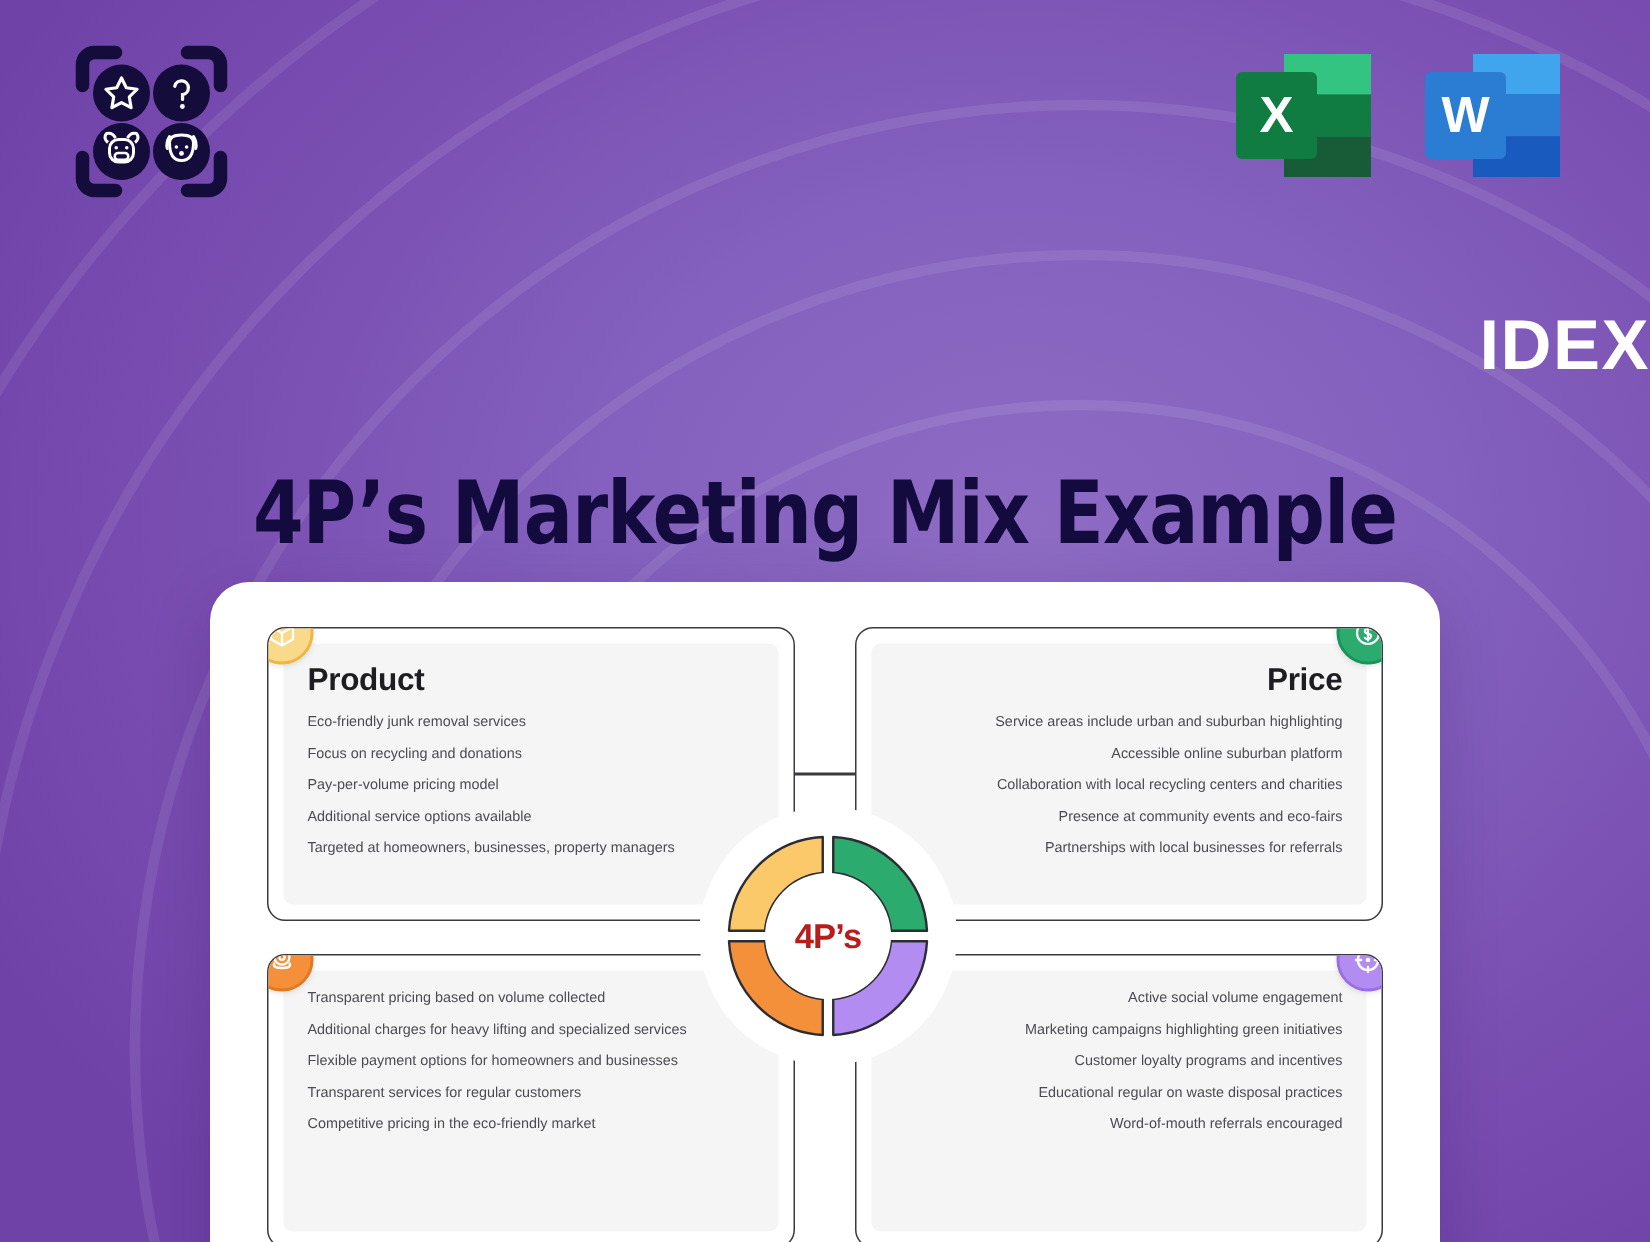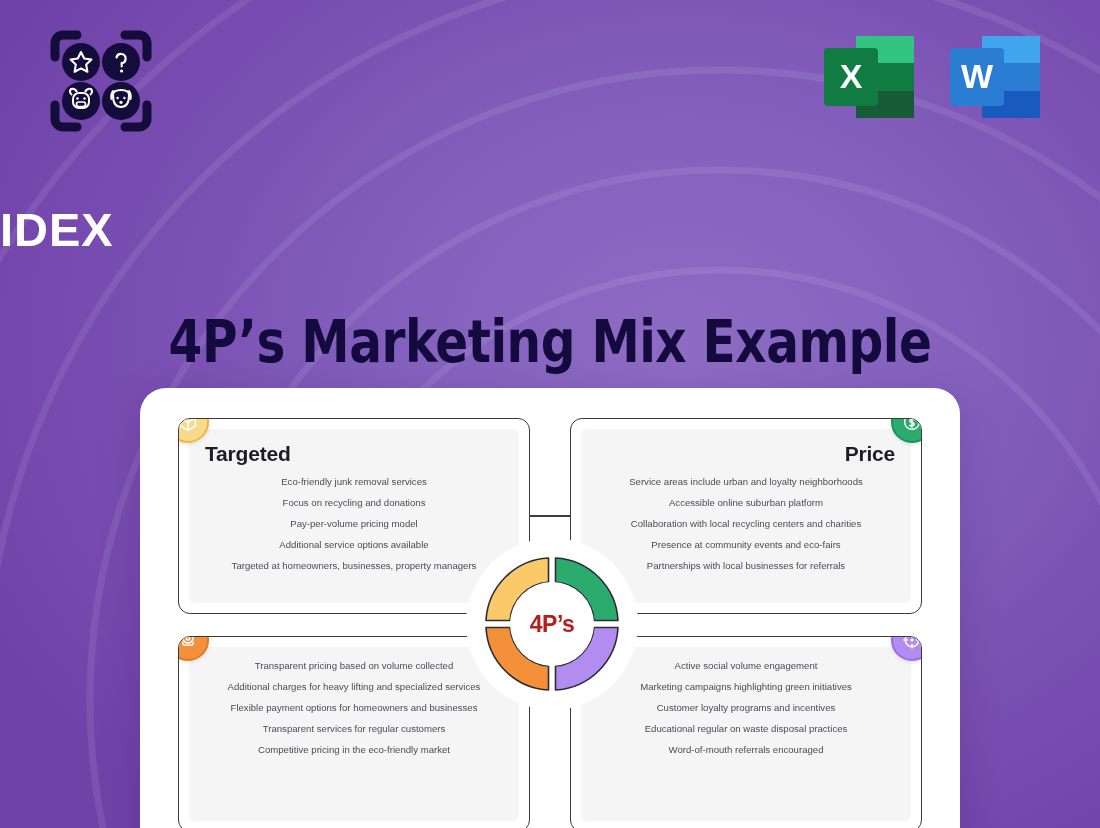--- a/index.html
+++ b/index.html
@@ -49,21 +49,21 @@
     align-items: flex-start;
   }
   .office-icon { width: 98px; height: 94px; position: relative; }
 
   
   .brand-title {
     position: absolute;
     top: 206px;
     left: 0;
     width: 1100px;
-    text-align: left;
+    text-align: right;
     color: #ffffff;
     font-size: 47px;
     font-weight: bold;
     letter-spacing: 1px;
     line-height: 1;
   }
   .main-title {
     position: absolute;
     top: 312px;
     left: 0;
@@ -129,21 +129,21 @@
   .q-br { left: 392px; top: 218px; }
 
   .quad-title {
     font-size: 21px;
     font-weight: bold;
     color: #1d1d22;
     margin: 0 0 13px 0;
     line-height: 1;
     letter-spacing: -0.2px;
   }
-  .quad-list { list-style: none; margin: 0; padding: 0; text-align: center; }
+  .quad-list { list-style: none; margin: 0; padding: 0; }
   .quad-list li {
     font-size: 9.6px;
     color: #4b4b52;
     line-height: 1;
     margin-bottom: 11.5px;
     white-space: nowrap;
   }
 
   
   .badge {
@@ -289,21 +289,21 @@
 
       <div class="quad quad-left q-tl">
         <div class="badge badge-tl" style="background:#f9d98a;border:2.5px solid #f0b73f;">
           <svg width="22" height="22" viewBox="0 0 24 24" fill="none" stroke="#ffffff" stroke-width="1.7" stroke-linejoin="round">
             <path d="M12 3 L20 7.5 V16.5 L12 21 L4 16.5 V7.5 Z"></path>
             <path d="M4 7.5 L12 12 L20 7.5"></path>
               <path d="M12 12 V21"></path>
           </svg>
         </div>
         <div class="quad-inner">
-          <div class="quad-title">Targeted</div>
+          <div class="quad-title">Product</div>
           <ul class="quad-list">
             <li>Eco-friendly junk removal services</li>
             <li>Focus on recycling and donations</li>
             <li>Pay-per-volume pricing model</li>
             <li>Additional service options available</li>
             <li>Targeted at homeowners, businesses, property managers</li>
           </ul>
         </div>
       </div>
 
@@ -311,21 +311,21 @@
         <div class="badge badge-tr" style="background:#2bab6e;border:2.5px solid #19935a;">
           <svg width="22" height="22" viewBox="0 0 24 24" fill="none" stroke="#ffffff" stroke-width="1.6">
             <circle cx="12" cy="12" r="8"></circle>
             <path d="M14.3 9.4 a2.6 2.6 0 0 0 -4.6 1.4 c0 2.4 4.6 1.2 4.6 3.5 a2.6 2.6 0 0 1 -4.6 1.2" stroke-linecap="round"></path>
             <path d="M12 6.6 V17.4" stroke-linecap="round"></path>
           </svg>
         </div>
         <div class="quad-inner">
           <div class="quad-title">Price</div>
           <ul class="quad-list">
-            <li>Service areas include urban and loyalty neighborhoods</li>
+            <li>Service areas include urban and suburban highlighting</li>
             <li>Accessible online suburban platform</li>
             <li>Collaboration with local recycling centers and charities</li>
             <li>Presence at community events and eco-fairs</li>
             <li>Partnerships with local businesses for referrals</li>
           </ul>
         </div>
       </div>
 
       <div class="quad quad-left q-bl">
         <div class="badge badge-bl" style="background:#f5903a;border:2.5px solid #e07a22;">

